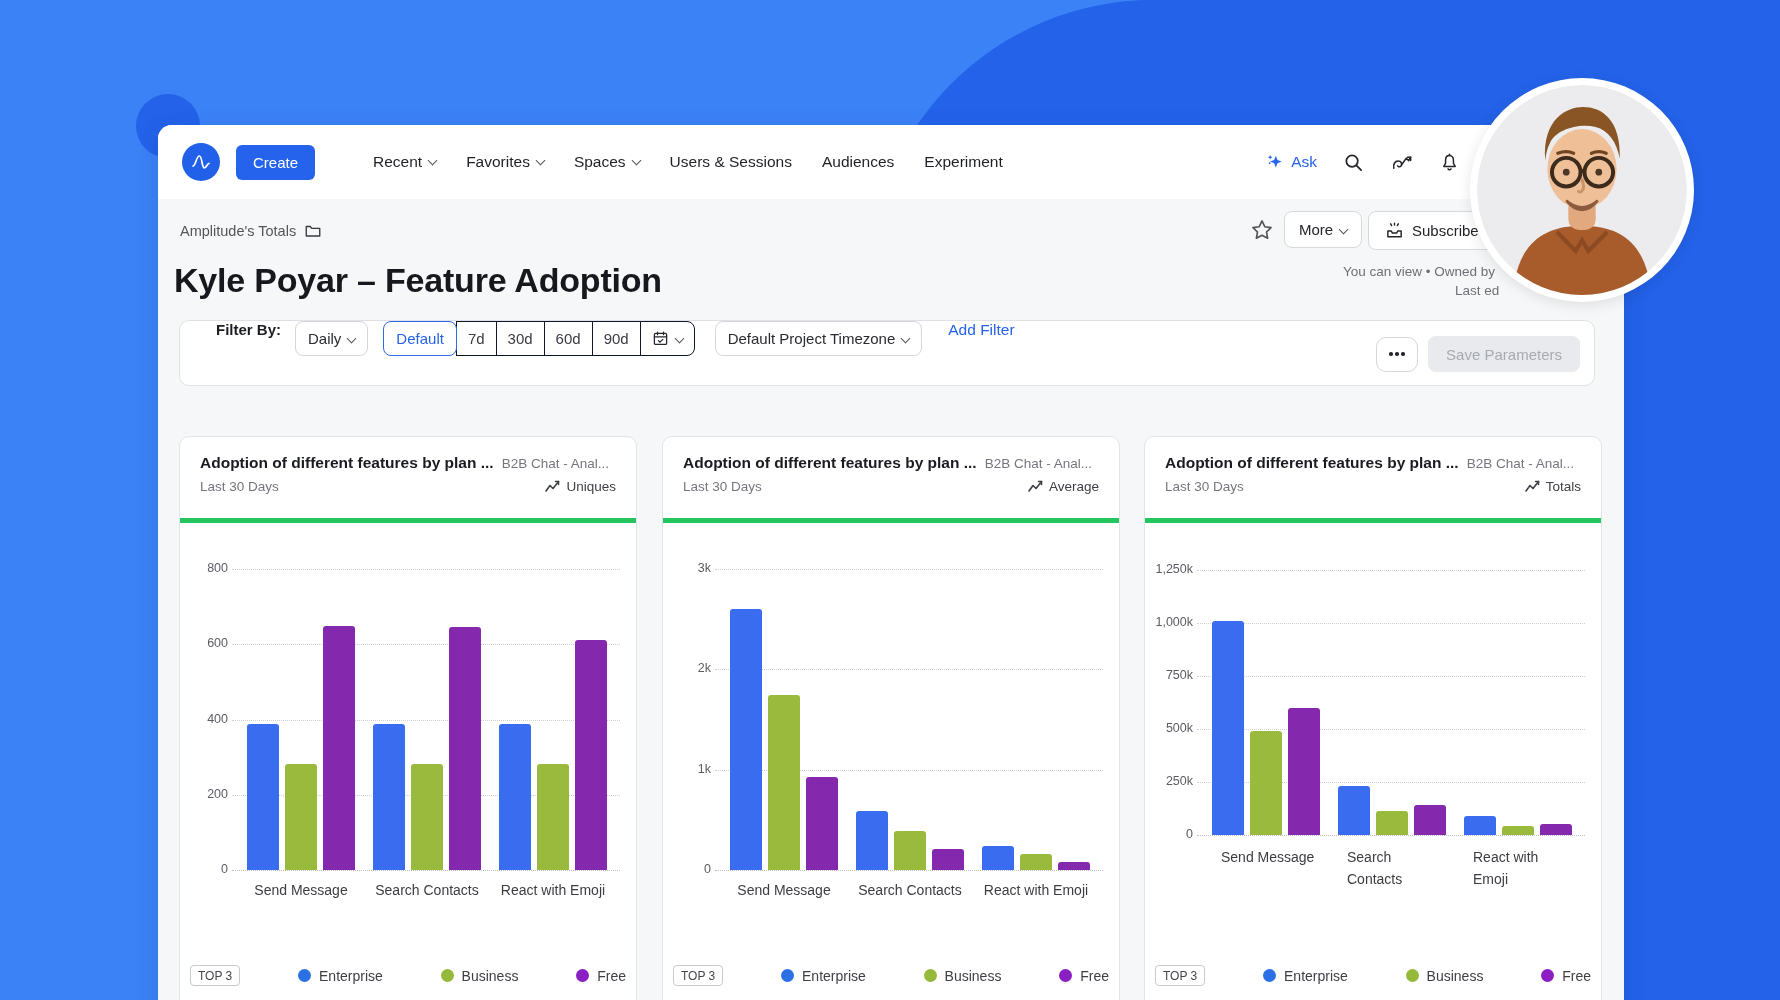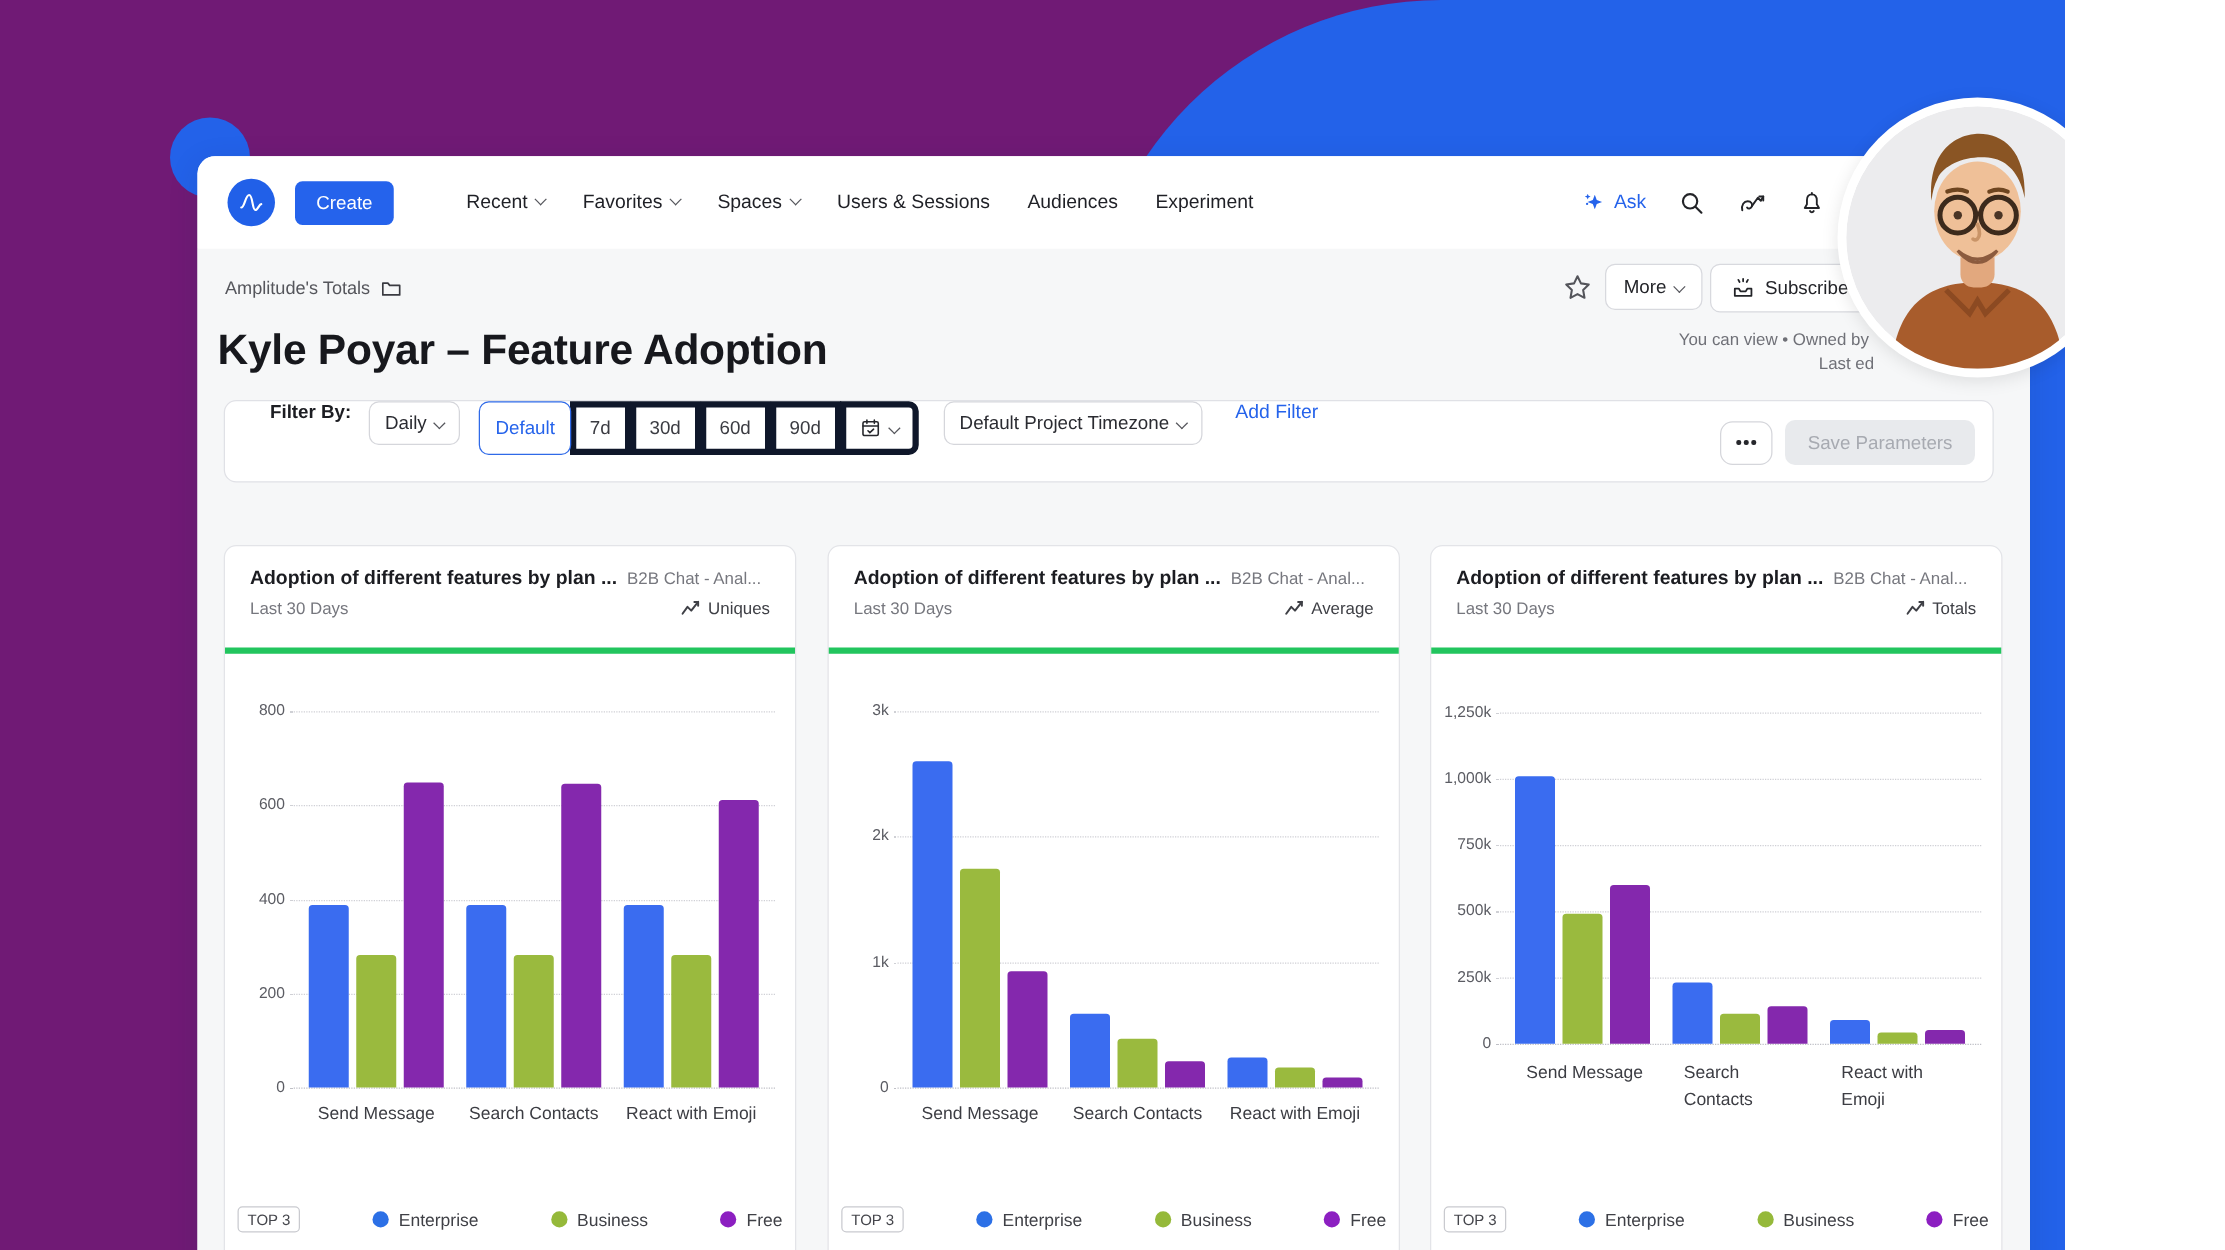--- a/index.html
+++ b/index.html
@@ -1,18 +1,18 @@
 <!DOCTYPE html>
 <html><head>
 <meta charset="utf-8">
 <style>
   * { margin:0; padding:0; box-sizing:border-box; }
   html,body { width:1780px; height:1000px; }
   body { font-family:"Liberation Sans", sans-serif; }
-  .stage { position:relative; width:1652px; height:1000px; overflow:hidden; background:#701a75; }
+  .stage { position:relative; width:1780px; height:1000px; overflow:hidden; background:#3b82f6; }
 
   
   .blue-shape { position:absolute; left:868px; top:0; width:912px; height:1200px;
     background:#2362e9; border-top-left-radius:285px; }
   .corner-dot { position:absolute; left:136px; top:94px; width:64px; height:64px;
     border-radius:50%; background:#2362e9; }
 
   
   .app-card { position:absolute; left:158px; top:125px; width:1466px; height:920px;
     background:#ffffff; border-radius:14px 14px 0 0; box-shadow:0 6px 24px rgba(20,40,80,.12); }
@@ -54,21 +54,21 @@
     color:#17181d; letter-spacing:-.2px; }
 
   
   .filter-bar { position:absolute; left:21px; top:121px; width:1416px; height:66px; background:#fff;
     border:1px solid #e0e1e6; border-radius:10px; display:flex; align-items:flex-start; padding:0 32px; }
   .filter-label { font-size:15px; font-weight:700; color:#1c1d22; margin-left:4px; }
   .select-box { display:flex; align-items:center; background:#fff; border:1px solid #d5d6db;
     border-radius:8px; padding:8px 12px; font-size:15px; color:#2a2b31; cursor:pointer;
     margin-left:14px; white-space:nowrap; }
   .seg-group { display:flex; align-items:stretch; margin-left:16px; }
-  .seg { border:5px solid #0f172a; background:#fff; font-size:15px; color:#3b3c42;
+  .seg { border:1px solid #0f172a; background:#fff; font-size:15px; color:#3b3c42;
     padding:8px 11px; margin-left:-1px; cursor:pointer; white-space:nowrap; }
   .seg.selected { border:1.5px solid #2f6ae8; color:#2563eb; border-radius:8px; z-index:2; padding:7.5px 12px; }
   .seg.last { border-radius:0 8px 8px 0; display:flex; align-items:center; gap:6px; }
   .add-filter { margin-left:26px; color:#2563eb; font-size:15.5px; cursor:pointer; }
   .filter-right { position:absolute; right:14px; top:0; height:66px; display:flex; align-items:center; gap:10px; }
   .ellipsis-btn { width:42px; height:35px; background:#fff; border:1px solid #d5d6db; border-radius:10px;
     display:flex; align-items:center; justify-content:center; gap:2.5px; cursor:pointer; }
   .ellipsis-btn i { width:3.5px; height:3.5px; border-radius:50%; background:#26272c; }
   .save-btn { background:#e8eaed; color:#a7aab1; border:none; border-radius:8px; font-size:15px;
     padding:9.5px 18px; cursor:default; }

